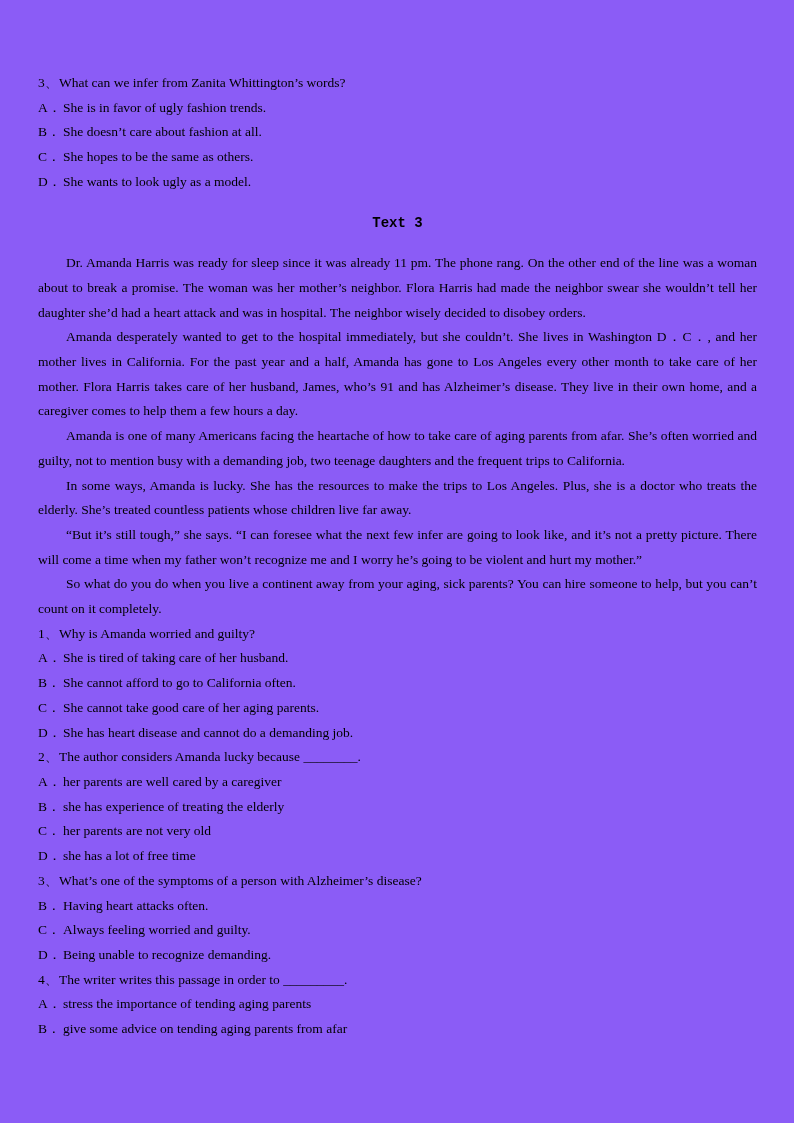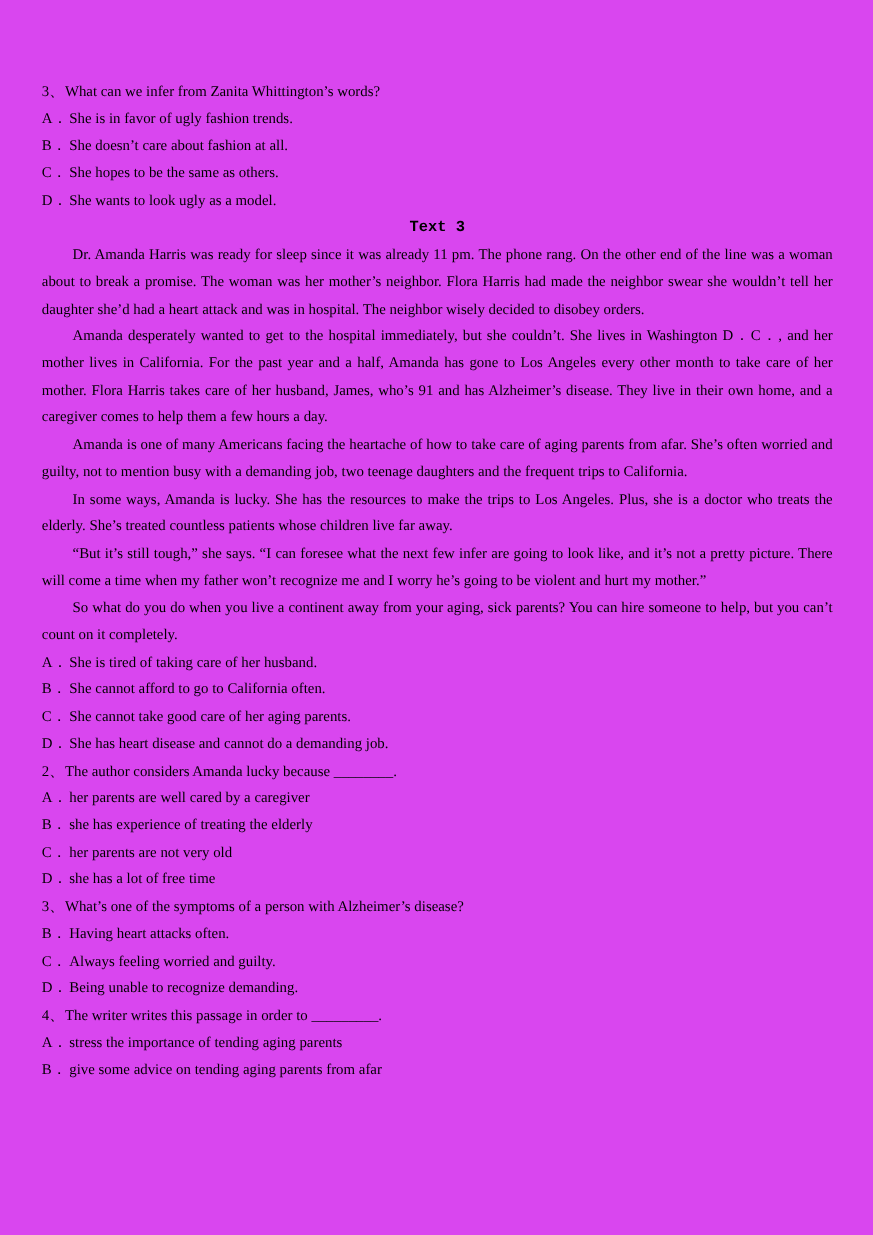--- a/index.html
+++ b/index.html
@@ -13,36 +13,36 @@
     overflow: hidden;
     font-family: "Liberation Serif", serif;
     font-size: 13.5px;
     color: #000000;
   }
   .page {
     box-sizing: border-box;
     width: 794px;
     height: 1123px;
     padding: 71px 37px 0 38px;
-    background: #d946ef;
+    background: #8b5cf6;
   }
   .qline {
     line-height: 24.7px;
     white-space: nowrap;
   }
   .qnum {
     display: inline-block;
     width: 21px;
   }
   .olabel {
     display: inline-block;
     width: 25px;
   }
   .heading {
-    margin: 0;
+    margin: 16px;
     font-family: "Liberation Mono", "DejaVu Sans Mono", monospace;
     font-size: 14px;
     font-weight: 700;
     text-align: center;
     line-height: 24.7px;
   }
   .para {
     margin: 0;
     text-align: justify;
     text-indent: 28px;
@@ -77,20 +77,23 @@
   <article>
     <p class="para">Dr. Amanda Harris was ready for sleep since it was already 11 pm. The phone rang. On the other end of the line was a woman about to break a promise. The woman was her mother’s neighbor. Flora Harris had made the neighbor swear she wouldn’t tell her daughter she’d had a heart attack and was in hospital. The neighbor wisely decided to disobey orders.</p>
     <p class="para">Amanda desperately wanted to get to the hospital immediately, but she couldn’t. She lives in Washington D．C．, and her mother lives in California. For the past year and a half, Amanda has gone to Los Angeles every other month to take care of her mother. Flora Harris takes care of her husband, James, who’s 91 and has Alzheimer’s disease. They live in their own home, and a caregiver comes to help them a few hours a day.</p>
     <p class="para">Amanda is one of many Americans facing the heartache of how to take care of aging parents from afar. She’s often worried and guilty, not to mention busy with a demanding job, two teenage daughters and the frequent trips to California.</p>
     <p class="para">In some ways, Amanda is lucky. She has the resources to make the trips to Los Angeles. Plus, she is a doctor who treats the elderly. She’s treated countless patients whose children live far away.</p>
     <p class="para">“But it’s still tough,” she says. “I can foresee what the next few infer are going to look like, and it’s not a pretty picture. There will come a time when my father won’t recognize me and I worry he’s going to be violent and hurt my mother.”</p>
     <p class="para">So what do you do when you live a continent away from your aging, sick parents? You can hire someone to help, but you can’t count on it completely.</p>
   </article>
 
   <section>
+    <div class="qline">
+      <span class="qnum">1、</span><span>Why is Amanda worried and guilty?</span>
+    </div>
     <div class="qline">
       <span class="olabel">A．</span><span>She is tired of taking care of her husband.</span>
     </div>
     <div class="qline">
       <span class="olabel">B．</span><span>She cannot afford to go to California often.</span>
     </div>
     <div class="qline">
       <span class="olabel">C．</span><span>She cannot take good care of her aging parents.</span>
     </div>
     <div class="qline">

